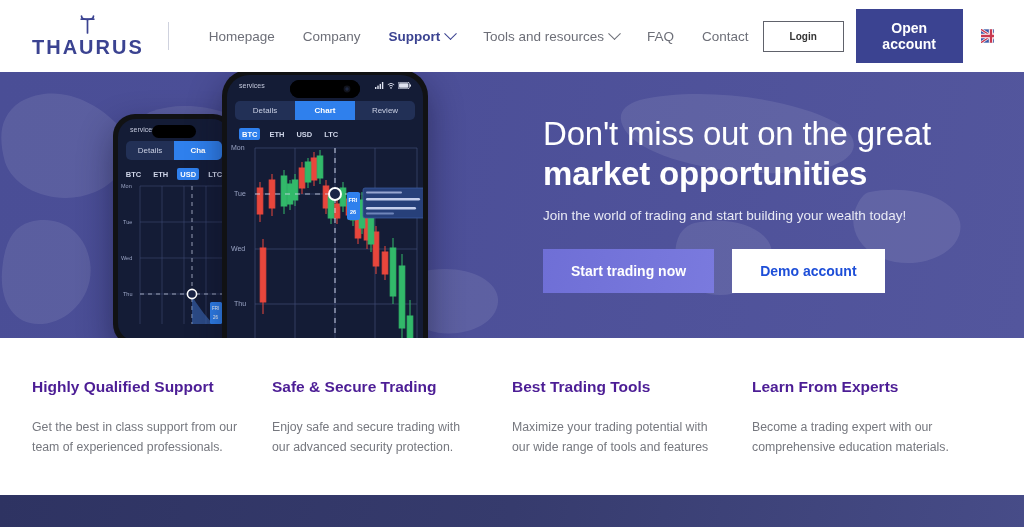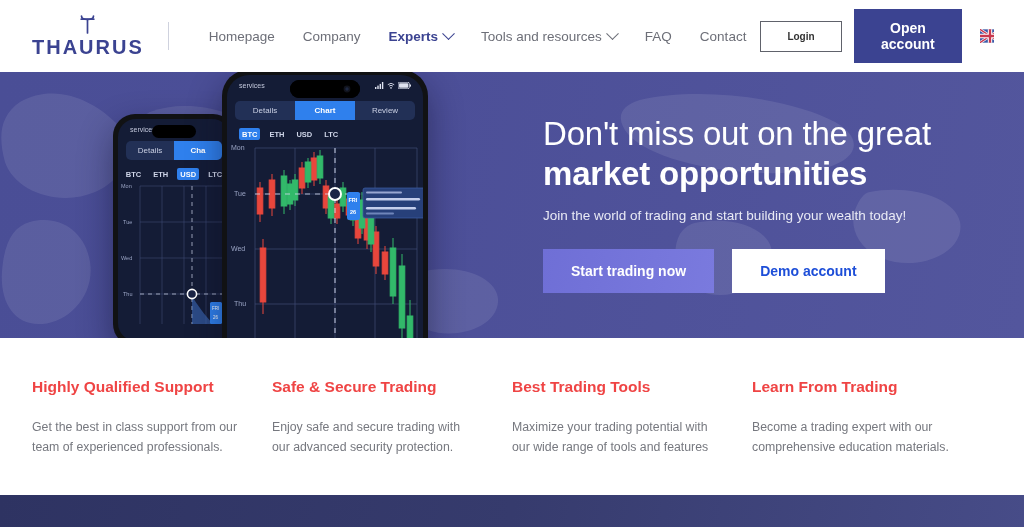--- a/index.html
+++ b/index.html
@@ -124,21 +124,21 @@
   .coin { color:#cfd5e8; font-size:7.5px; font-weight:600; padding:1.5px 3px; border-radius:2px; }
   .coin.active { background:#2f80ed; color:#fff; }
 
   
   .features {
     display:flex; padding:40px 32px 0 32px; gap:0; background:#fff;
     height:157px;
   }
   .feature { width:256px; padding-right:34px; }
   .feature h3 {
-    color:#ef4444; font-size:15.5px; font-weight:700; margin-bottom:22px;
+    color:#4c1d95; font-size:15.5px; font-weight:700; margin-bottom:22px;
   }
   .feature p { color:#76787f; font-size:12.3px; line-height:1.62; }
 
   .bottom-bar {
     width:1024px; height:32px;
     background:linear-gradient(100deg,#2e3362 0%,#363b6d 50%,#474c88 100%);
   }
 </style>
 </head>
 <body>
@@ -159,21 +159,21 @@
   <div class="divider-v"></div>
 
   <nav class="nav">
     <div class="nav-item">
       <span>Homepage</span>
     </div>
     <div class="nav-item">
       <span>Company</span>
     </div>
     <div class="nav-item active">
-      <span>Experts</span>
+      <span>Support</span>
       <i class="chev"></i>
     </div>
     <div class="nav-item">
       <span>Tools and resources</span>
       <i class="chev"></i>
     </div>
     <div class="nav-item">
       <span>FAQ</span>
     </div>
     <div class="nav-item">
@@ -424,18 +424,18 @@
   </div>
   <div class="feature">
     <h3>Safe &amp; Secure Trading</h3>
     <p>Enjoy safe and secure trading with our advanced security protection.</p>
   </div>
   <div class="feature">
     <h3>Best Trading Tools</h3>
     <p>Maximize your trading potential with our wide range of tools and features</p>
   </div>
   <div class="feature">
-    <h3>Learn From Trading</h3>
+    <h3>Learn From Experts</h3>
     <p>Become a trading expert with our comprehensive education materials.</p>
   </div>
 </div>
 
 <div class="bottom-bar"></div>
 
 </body></html>

